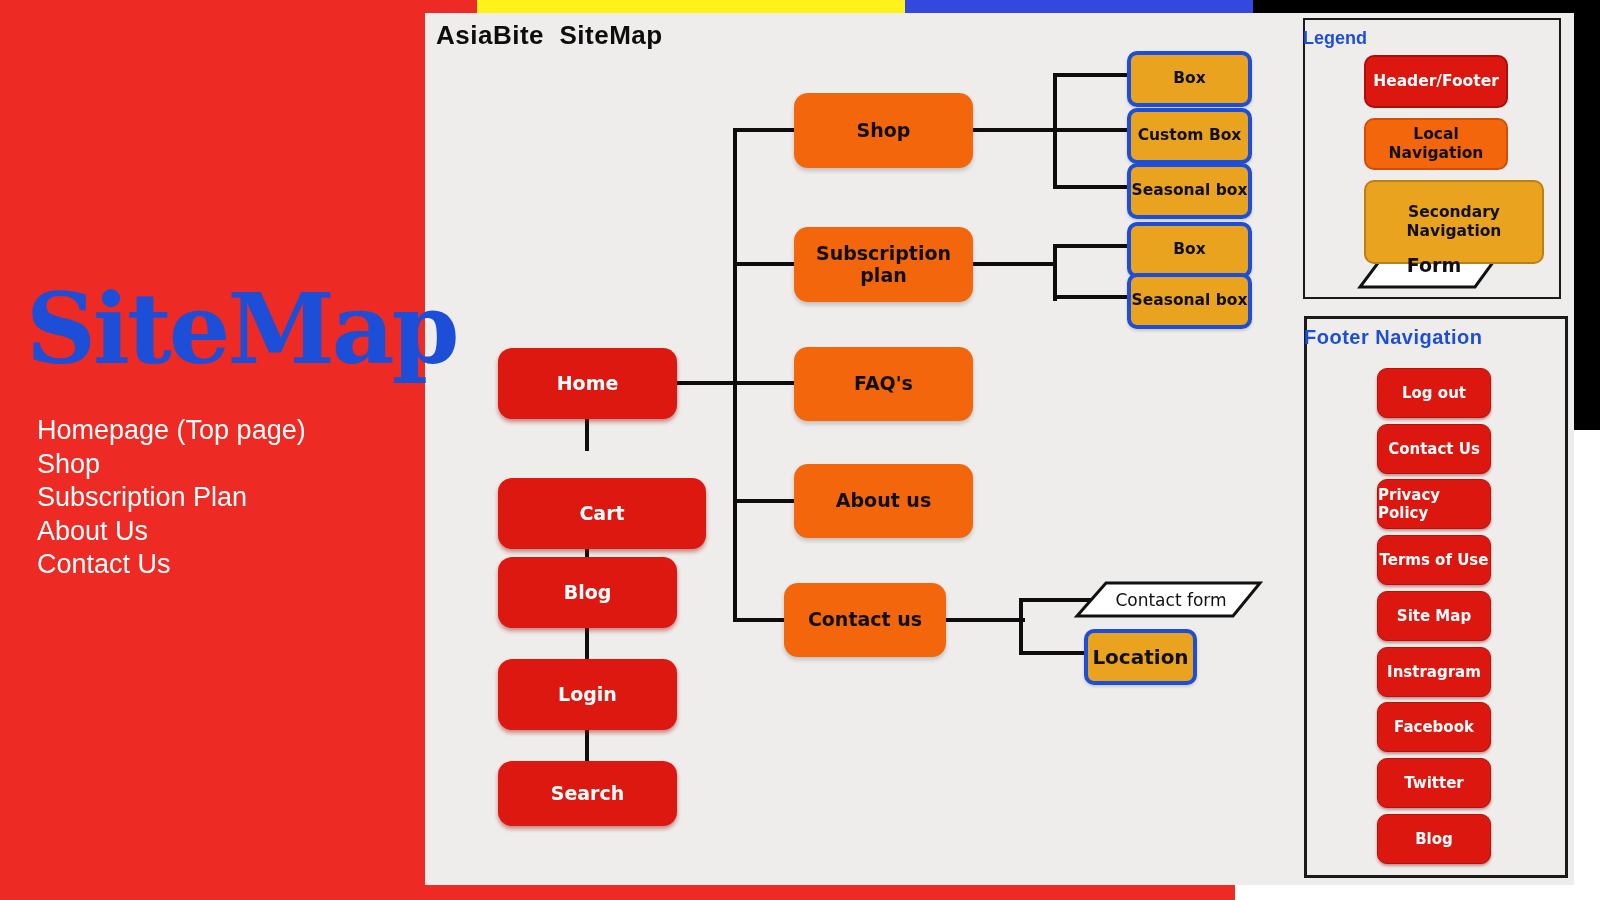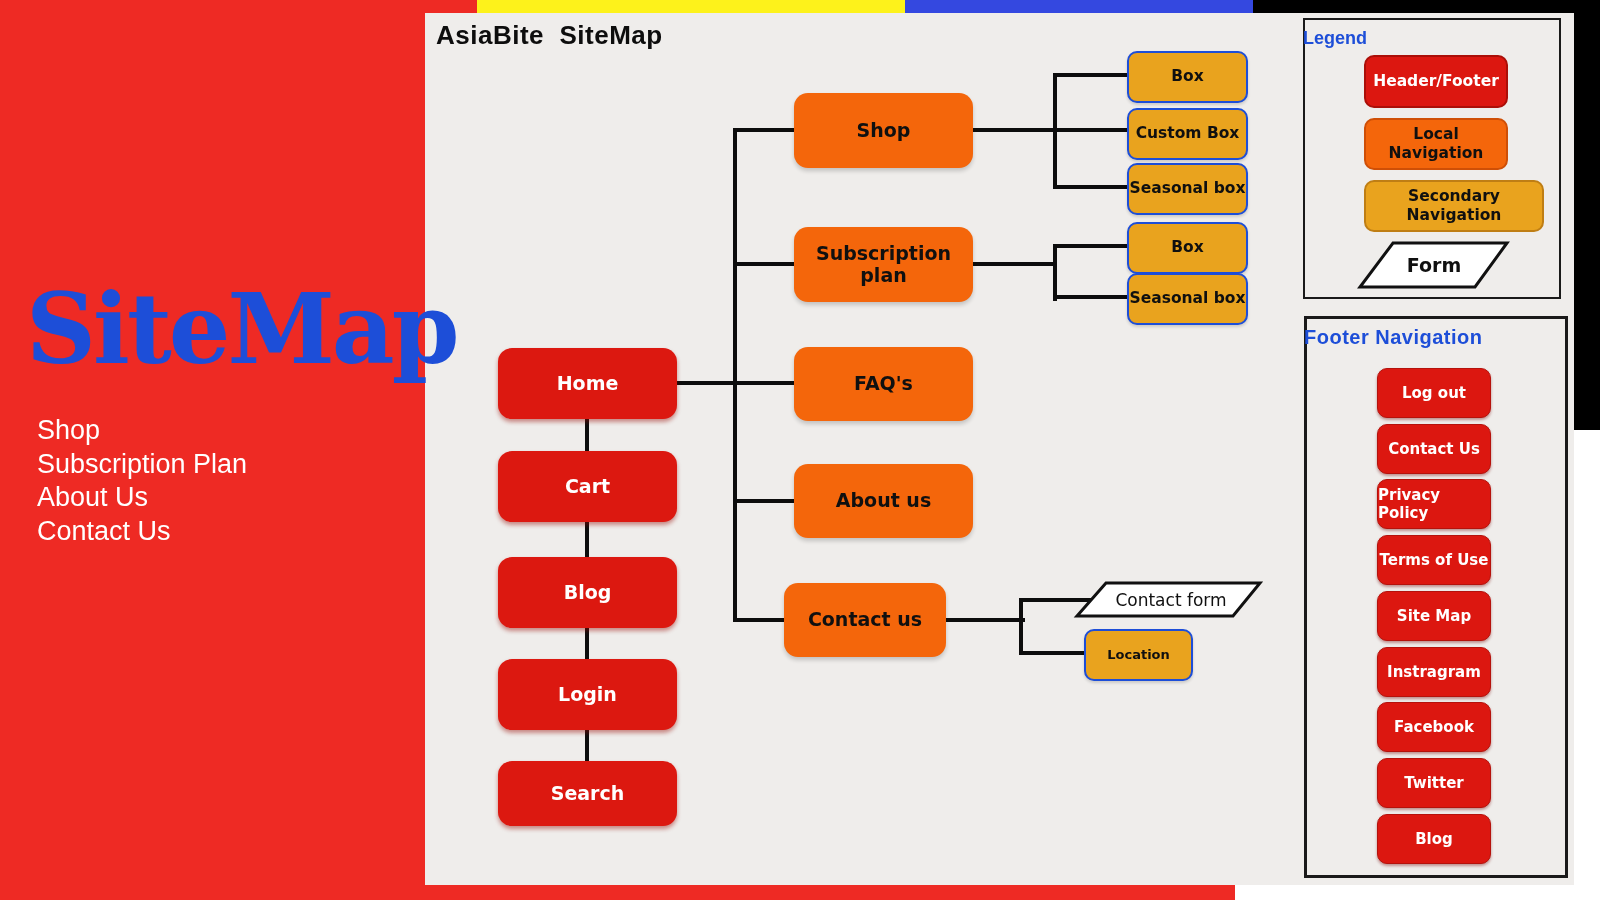--- a/index.html
+++ b/index.html
@@ -17,21 +17,21 @@
   .page-list{position:absolute;left:37px;top:414px;color:#fff;font-size:27px;line-height:33.5px;
              font-family:"Liberation Sans",sans-serif;font-weight:400;}
   
   .diagram-title{position:absolute;left:436px;top:20px;color:#0d0d0d;font-size:26px;font-weight:bold;
                  font-family:"Liberation Sans",sans-serif;white-space:pre;letter-spacing:.5px;}
   .ln{position:absolute;background:#0d0d0d;}
   .node{position:absolute;display:flex;align-items:center;justify-content:center;text-align:center;
         border-radius:14px;font-family:"DejaVu Sans",sans-serif;font-weight:bold;font-size:19px;line-height:1.15;}
   .node.red{background:#dc1810;color:#fff;box-shadow:0 3px 4px rgba(150,10,5,.45);}
   .node.orange{background:#f4660b;color:#101010;box-shadow:0 3px 4px rgba(0,0,0,.18);}
-  .node.amber{background:#e9a31e;color:#101010;border:2px solid #1d4ed8;border-radius:10px;
+  .node.amber{background:#e9a31e;color:#101010;border:4px solid #1d4ed8;border-radius:10px;
               font-size:15.5px;box-shadow:0 2px 3px rgba(0,0,0,.15);}
   .shape-label{position:absolute;display:flex;align-items:center;justify-content:center;
                color:#101010;font-family:"DejaVu Sans",sans-serif;}
   
   .panel{position:absolute;border:3px solid #1a1a1a;background:transparent;}
   .panel-title{position:absolute;width:100%;color:#1d4ed8;}
   .legend-item{position:absolute;left:1364px;width:140px;display:flex;align-items:center;justify-content:center;
                text-align:center;border-radius:10px;font-family:"DejaVu Sans",sans-serif;
                font-weight:bold;font-size:15.5px;line-height:1.2;}
   .fbtn{position:absolute;left:1377px;width:112px;height:48px;display:flex;align-items:center;justify-content:center;
@@ -47,20 +47,21 @@
 <div class="seg" style="left:905px;width:348px;background:#3448e0;"></div>
 <div class="seg" style="left:1253px;width:347px;background:#000000;"></div>
 
 <div class="left-panel"></div>
 <div class="canvas"></div>
 <div class="black-strip"></div>
 <div class="bottom-strip"></div>
 
 <div class="big-title">SiteMap</div>
 <div class="page-list">
+  <div>Homepage (Top page)</div>
   <div>Shop</div>
   <div>Subscription Plan</div>
   <div>About Us</div>
   <div>Contact Us</div>
 </div>
 
 <div class="diagram-title">AsiaBite  SiteMap</div>
 
 <div class="ln" style="left:585px;top:419px;width:4px;height:32px;"></div>
 <div class="ln" style="left:585px;top:522px;width:4px;height:35px;"></div>
@@ -84,45 +85,45 @@
 <div class="ln" style="left:1019px;top:598px;width:4px;height:57px;"></div>
 <div class="ln" style="left:1019px;top:598px;width:74px;height:4px;"></div>
 <div class="ln" style="left:1019px;top:651px;width:67px;height:4px;"></div>
 
 <svg class="shapes" width="1600" height="900">
   <polygon points="1106,583 1260,583 1233,616 1077,616" fill="#ffffff" stroke="#111111" stroke-width="3"></polygon>
   <polygon points="1393,243 1507,243 1475,287 1360,287" fill="#ffffff" stroke="#111111" stroke-width="3"></polygon>
 </svg>
 
 <div class="node red" style="left:498px;top:348px;width:179px;height:71px;">Home</div>
-<div class="node red" style="left:498px;top:451px;width:179px;height:71px;">Cart</div>
+<div class="node red" style="left:498px;top:478px;width:208px;height:71px;">Cart</div>
 <div class="node red" style="left:498px;top:557px;width:179px;height:71px;">Blog</div>
 <div class="node red" style="left:498px;top:659px;width:179px;height:71px;">Login</div>
 <div class="node red" style="left:498px;top:761px;width:179px;height:65px;">Search</div>
 
 <div class="node orange" style="left:794px;top:93px;width:179px;height:75px;">Shop</div>
 <div class="node orange" style="left:794px;top:227px;width:179px;height:75px;padding:0 24px;box-sizing:border-box;">Subscription plan</div>
 <div class="node orange" style="left:794px;top:347px;width:179px;height:74px;">FAQ's</div>
 <div class="node orange" style="left:794px;top:464px;width:179px;height:74px;">About us</div>
 <div class="node orange" style="left:784px;top:583px;width:162px;height:74px;">Contact us</div>
 
 <div class="node amber" style="left:1127px;top:51px;width:117px;height:48px;">Box</div>
 <div class="node amber" style="left:1127px;top:108px;width:117px;height:48px;">Custom Box</div>
 <div class="node amber" style="left:1127px;top:163px;width:117px;height:48px;">Seasonal box</div>
 <div class="node amber" style="left:1127px;top:222px;width:117px;height:48px;">Box</div>
 <div class="node amber" style="left:1127px;top:273px;width:117px;height:48px;">Seasonal box</div>
-<div class="node amber" style="left:1084px;top:629px;width:105px;height:48px;font-size:13px;">Location</div>
+<div class="node amber" style="left:1084px;top:629px;width:105px;height:48px;font-size:20px;">Location</div>
 
 <div class="shape-label" style="left:1096px;top:585px;width:150px;height:30px;font-size:17px;font-weight:400;">Contact form</div>
 
 <div class="panel" style="left:1303px;top:18px;width:254px;height:277px;border-width:2px;"></div>
 <div class="panel-title" style="left:1303px;top:28px;width:254px;font-size:18px;font-weight:600;">Legend</div>
 <div class="legend-item" style="top:55px;height:49px;background:#dc1710;border:2px solid #ab0f08;color:#fff;">Header/Footer</div>
 <div class="legend-item" style="top:118px;height:48px;background:#f4660b;border:2px solid #cf4f06;color:#101010;">Local Navigation</div>
-<div class="legend-item" style="top:180px;height:48px;background:#e9a31e;border:2px solid #bf7e14;color:#101010;padding:0 18px;">Secondary Navigation</div>
+<div class="legend-item" style="top:180px;height:48px;background:#e9a31e;border:2px solid #bf7e14;color:#101010;padding:16px 18px;">Secondary Navigation</div>
 <div class="shape-label" style="left:1388px;top:250px;width:92px;height:30px;font-size:19px;font-weight:600;">Form</div>
 
 <div class="panel" style="left:1304px;top:316px;width:258px;height:556px;"></div>
 <div class="panel-title" style="left:1304px;top:326px;width:258px;font-size:20px;font-weight:bold;letter-spacing:.5px;">Footer Navigation</div>
 <div class="fbtn" style="top:368px;">Log out</div>
 <div class="fbtn" style="top:424px;">Contact Us</div>
 <div class="fbtn" style="top:479px;">Privacy Policy</div>
 <div class="fbtn" style="top:535px;">Terms of Use</div>
 <div class="fbtn" style="top:591px;">Site Map</div>
 <div class="fbtn" style="top:647px;">Instragram</div>

